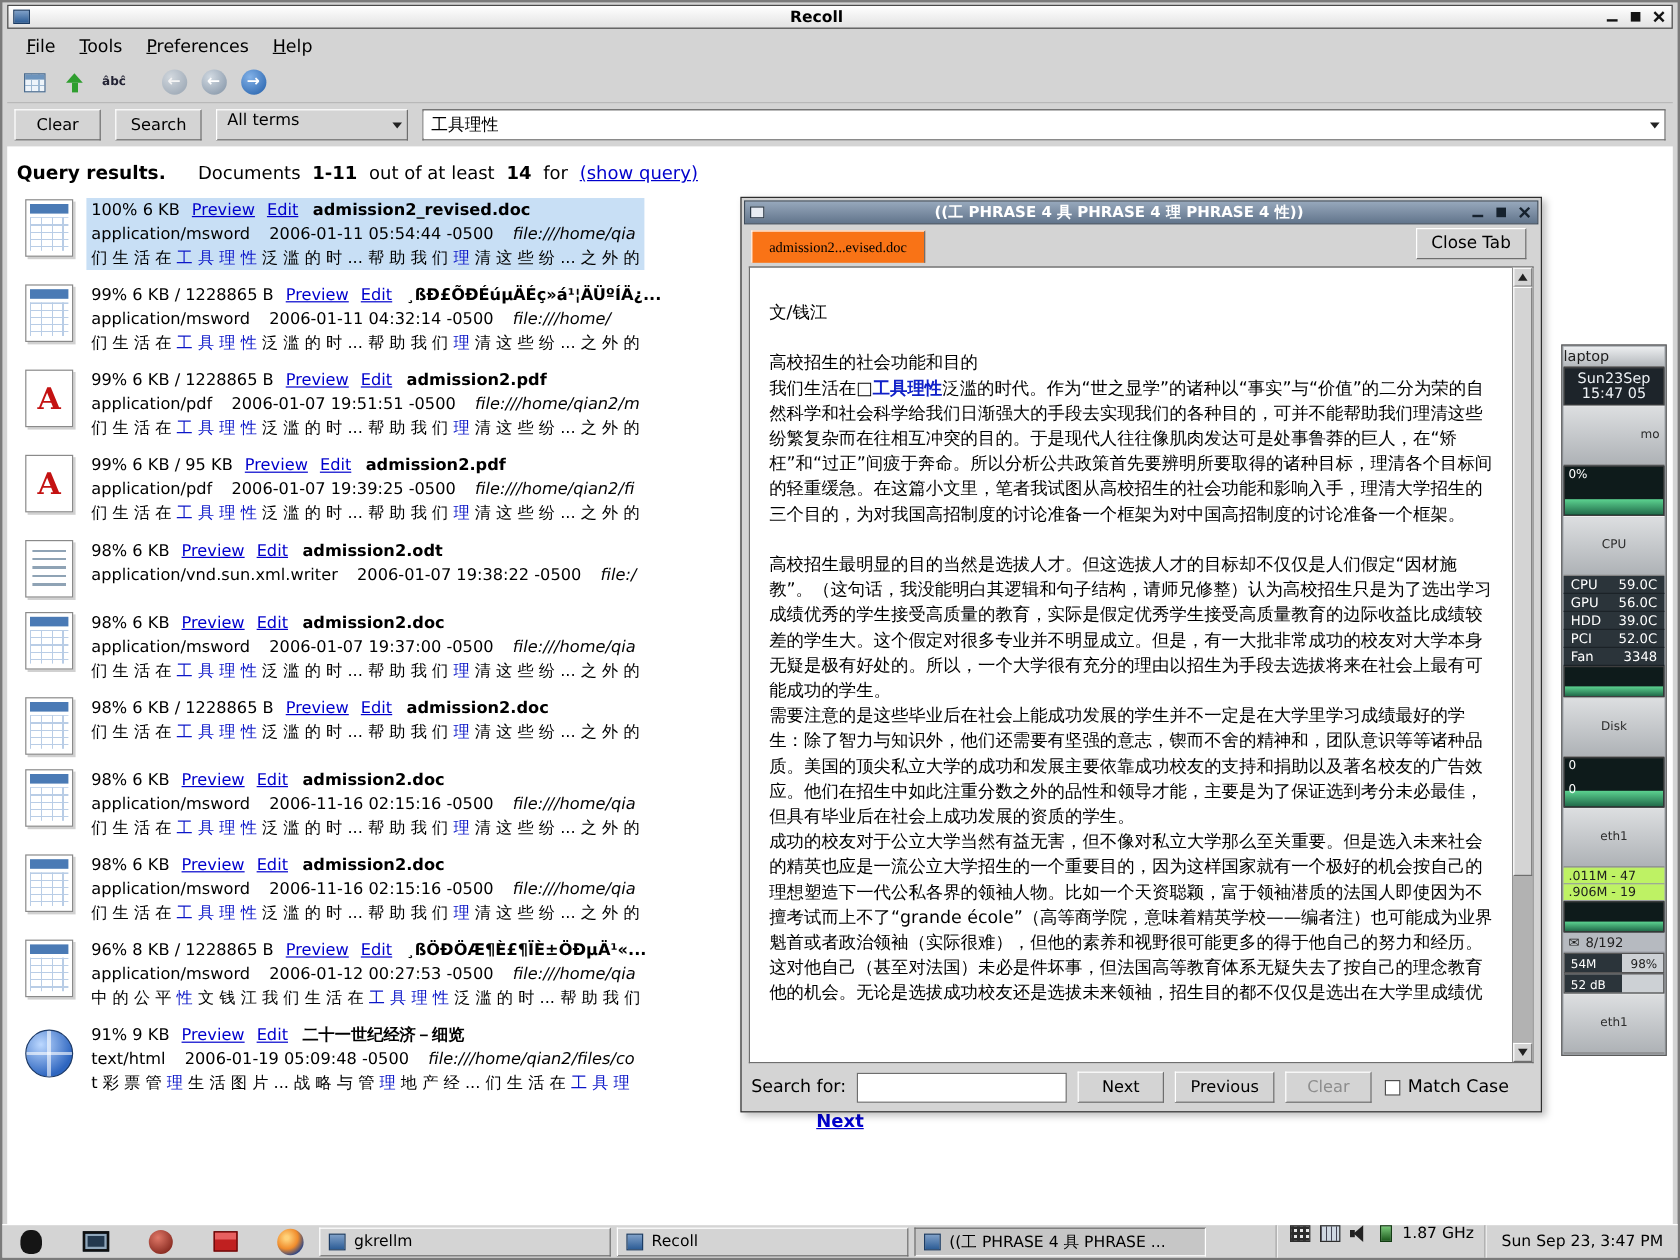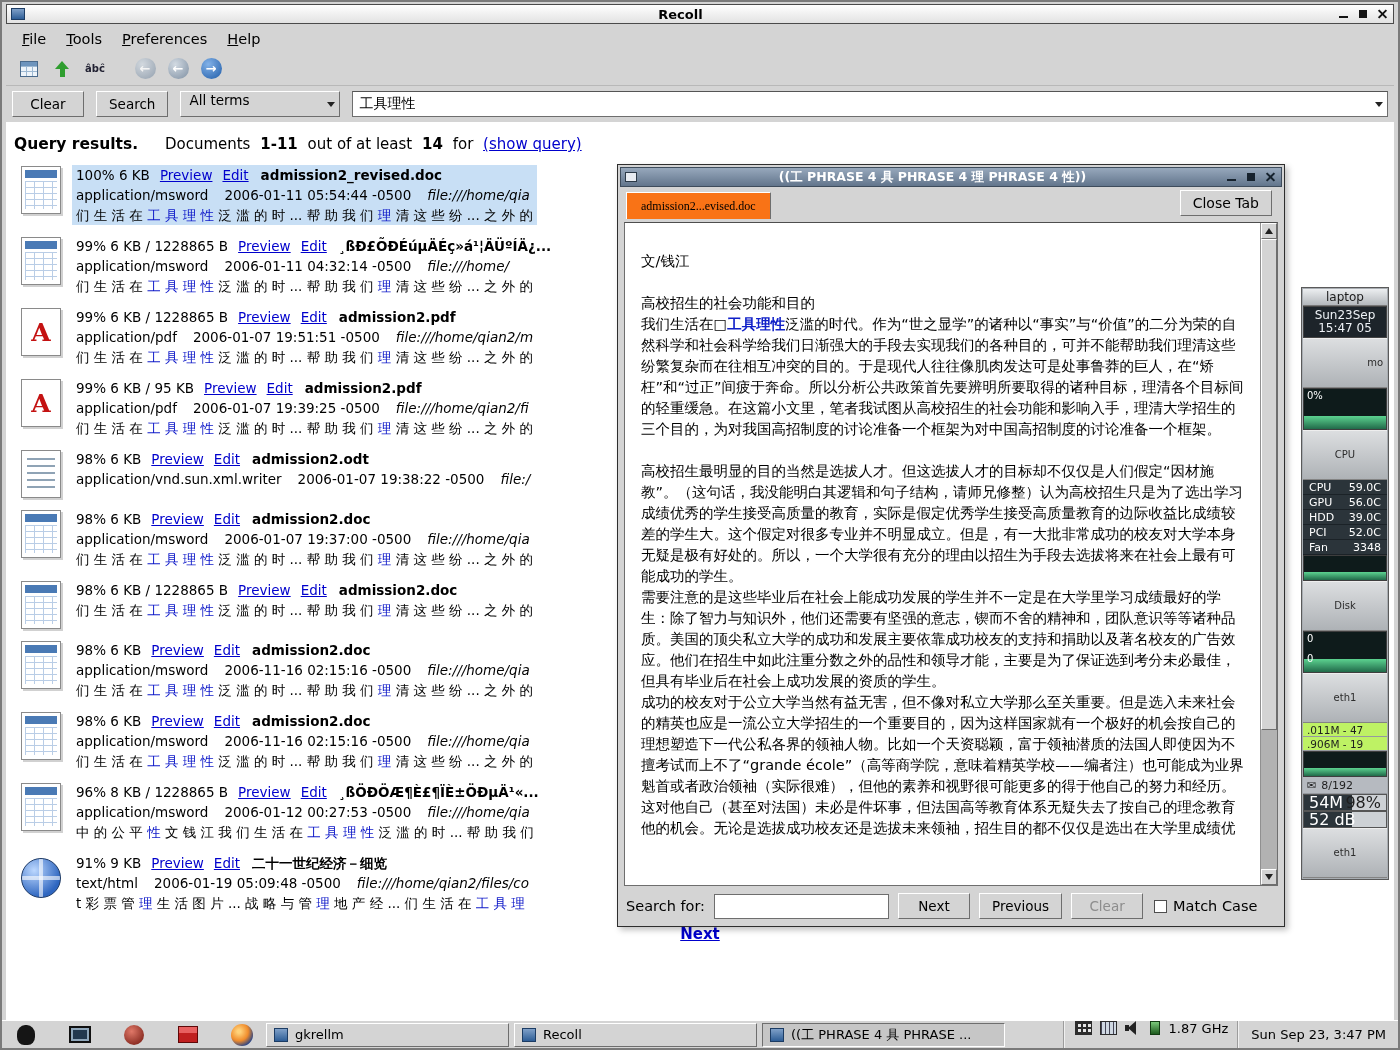--- a/index.html
+++ b/index.html
@@ -137,41 +137,41 @@
     border-top:1px solid #fff; border-left:1px solid #fff; border-right:1px solid #6e6e6e; border-bottom:1px solid #6e6e6e; }
   #pvfind { height:36px; flex:none; display:flex; align-items:center; gap:9px; padding:0 6px; font-size:14.5px; }
   #findinput { width:175px; height:25px; border:1px solid #6e6e6e; background:#fff; font-size:14px; padding:0 4px;
     font-family:"DejaVu Sans", sans-serif; outline:none; }
   .cbwrap { display:flex; align-items:center; margin-left:2px; white-space:nowrap; }
   .cbox { width:13px; height:13px; background:#fff; border:1px solid #4e4e4e; display:inline-block; margin-right:6px; }
 
   
   #gkrellm { position:absolute; left:1299px; top:285px; width:88px; z-index:5;
     background:#a8adb2; border:1px solid #5a5a5a; padding:1px; }
-  .ghost { height:17px; background:linear-gradient(#eceef0,#b4b8bc); text-align:center;
+  .ghost { height:17px; background:linear-gradient(#eceef0,#b4b8bc); text-align:left;
     font-size:12px; color:#1c1c1c; border-bottom:1px solid #777; line-height:16px; }
   .gclock { background:#1d242a; color:#eef2f6; text-align:center; padding:2px 0; font-size:12px;
     line-height:13px; border:1px solid #444; }
   .gstrip { background:linear-gradient(#dcdee0,#aeb2b6); color:#2c2c2c; font-size:10px;
     padding:18px 4px; border-top:1px solid #eee; border-bottom:1px solid #848484; line-height:12px; }
   .gstrip.center { text-align:center; }
   .gstrip.right { text-align:right; }
   .gchart { height:26px; background:#0e1b1b; border:1px solid #3e3e3e; position:relative; overflow:hidden; }
   .gchart::after { content:""; position:absolute; left:0; right:0; bottom:0; height:32%;
     background:linear-gradient(rgba(96,220,150,.95), rgba(34,110,76,.95)); }
   .gchart.tall { height:42px; }
   .glab { position:absolute; left:3px; top:1px; color:#fff; font-size:10px; z-index:2; }
   .glab.two { top:21px; }
   .grow { display:flex; justify-content:space-between; padding:0 6px; background:#2b343a; color:#fff;
     font-size:11px; height:15px; line-height:15px; border-bottom:1px solid #1b2227; }
   .gethrow { padding:0 4px; background:#bef264; color:#1e1e1e; font-size:10.5px; height:14px;
     line-height:14px; border-bottom:1px solid #969aa0; }
   .gmail { display:flex; align-items:center; gap:5px; background:#b6bac0; height:17px; padding:0 4px;
     font-size:11px; color:#1e1e1e; border-bottom:1px solid #969aa0; }
-  .gmeter { position:relative; height:17px; color:#fff; font-size:16px; display:flex; align-items:center;
+  .gmeter { position:relative; height:17px; color:#fff; font-size:10px; display:flex; align-items:flex-end;
     padding:0 5px; border:1px solid #555; background:linear-gradient(90deg,#2b343a 58%,#cdd1d5 58%); }
   .gmeter .mpct { margin-left:auto; color:#1e1e1e; }
 
   
   #taskbar { position:absolute; left:0; right:0; bottom:0; height:28px; z-index:30;
     background:#d4d4d4; border-top:1px solid #ffffff; display:flex; align-items:center; padding:0 2px; }
   #launchers { display:flex; align-items:center; gap:30px; padding:0 12px 0 10px; }
   .launcher { width:24px; height:24px; display:flex; align-items:center; justify-content:center; }
   .paw-icon { width:18px; height:20px; background:#151515; border-radius:45% 45% 40% 40%; }
   .monitor-icon { width:22px; height:17px; background:#22384e; border:2px solid #101010; box-shadow:inset 0 0 0 2px #8fa6ba; }

